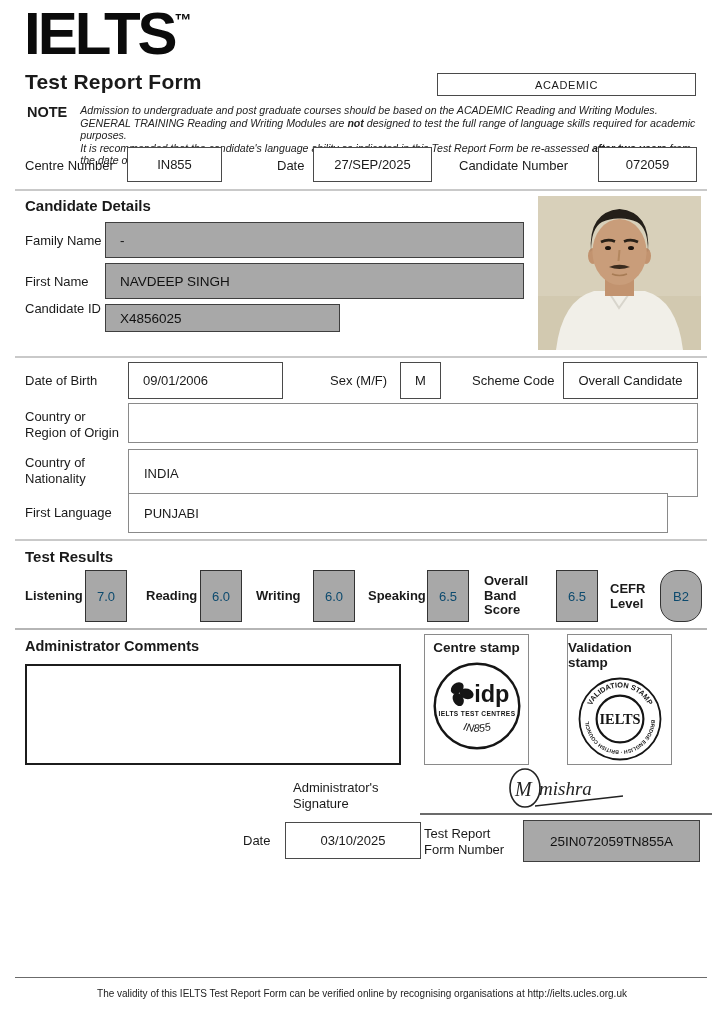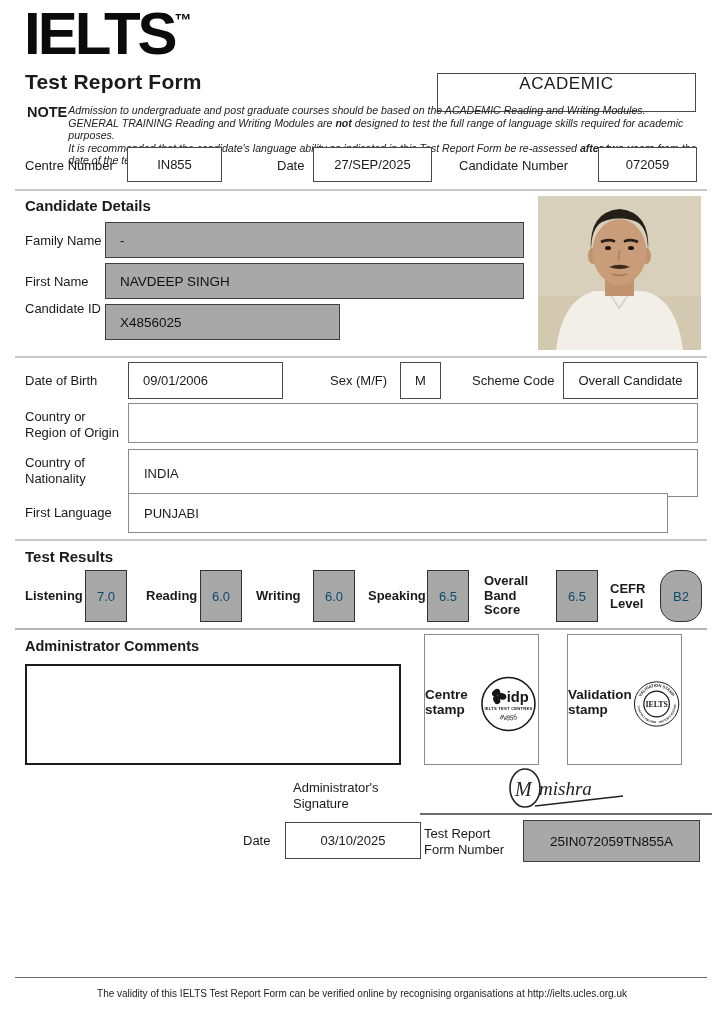--- a/index.html
+++ b/index.html
@@ -10,25 +10,25 @@
     font-family:"Liberation Sans", sans-serif; color:#1a1a1a;
   }
   .abs { position:absolute; }
   .logo {
     left:24px; top:4px; font-size:60px; font-weight:bold; letter-spacing:-3px;
     color:#0b0b0b; line-height:1;
   }
   .logo sup { font-size:17px; letter-spacing:0; vertical-align:28px; }
   .form-title { left:25px; top:70px; font-size:21px; font-weight:bold; letter-spacing:0.2px; }
   .academic-box {
-    left:437px; top:73px; width:259px; height:39px;
-    border:1px solid #4a4a4a; display:flex; align-items:flex-start; justify-content:center;
-    font-size:17px; letter-spacing:0.6px;
-  }
-  .note-row { left:27px; top:104px; display:flex; gap:1px; width:672px; }
+    left:437px; top:73px; width:259px; height:23px;
+    border:1px solid #4a4a4a; display:flex; align-items:center; justify-content:center;
+    font-size:11px; letter-spacing:0.6px;
+  }
+  .note-row { left:27px; top:104px; display:flex; gap:13px; width:672px; }
   .note-label { font-size:14.5px; font-weight:bold; }
   .note-lines { font-size:10.6px; font-style:italic; line-height:12.6px; color:#222; }
   .blk { font-weight:bold; }
   .field-label { font-size:13px; color:#1a1a1a; }
   .wbox {
     border:1.5px solid #4a4a4a; background:#fff;
     display:flex; align-items:center; justify-content:center; font-size:13px;
   }
   .wbox.light { border:1px solid #8a8a8a; justify-content:flex-start; padding-left:15px; }
   .gbox {
@@ -38,22 +38,22 @@
   .gbox.center { justify-content:center; padding-left:0; }
   .hr { border-top:2px solid #c9c9c9; }
   .hr-dark { border-top:2px solid #6b6b6b; }
   .section-h { font-size:15px; font-weight:bold; }
   .score-label { font-size:13px; font-weight:bold; line-height:14.5px; }
   .score-box {
     background:#a8a8a8; border:1px solid #333; width:42px; height:52px;
     display:flex; align-items:center; justify-content:center; font-size:13px; color:#0c4a6e;
   }
   .stamp-box {
-    width:115px; height:131px; border:1px solid #8a8a8a; background:#fff;
-    display:flex; flex-direction:row; align-items:center; padding-top:5px;
+    width:105px; height:131px; border:1px solid #8a8a8a; background:#fff;
+    display:flex; flex-direction:column; align-items:center; padding-top:5px;
   }
   .stamp-title { font-size:13.5px; font-weight:bold; }
   .comments-box { border:2px solid #1c1c1c; background:#fff; }
   .two-line { line-height:16px; }
   .footer-text { width:724px; text-align:center; font-size:10px; color:#222; }
 </style>
 </head>
 <body>
 
 <div class="page">
@@ -115,21 +115,21 @@
   <div class="abs gbox" style="left:105px; top:222px; width:419px; height:36px;">
       <span>-</span>
     </div>
 
   <div class="abs field-label" style="left:25px; top:274px;">First Name</div>
   <div class="abs gbox" style="left:105px; top:263px; width:419px; height:36px;">
       <span>NAVDEEP SINGH</span>
     </div>
 
   <div class="abs field-label" style="left:25px; top:301px;">Candidate ID</div>
-  <div class="abs gbox" style="left:105px; top:304px; width:235px; height:36px;">
+  <div class="abs gbox" style="left:105px; top:304px; width:235px; height:28px;">
       <span>X4856025</span>
     </div>
 
   <div class="abs hr" style="left:15px; top:356px; width:692px;"></div>
 
   <div class="abs field-label" style="left:25px; top:373px;">Date of Birth</div>
   <div class="abs wbox" style="left:128px; top:362px; width:155px; height:37px; justify-content:flex-start; padding-left:14px;">
       <span>09/01/2006</span>
     </div>
   <div class="abs field-label" style="left:330px; top:373px;">Sex (M/F)</div>

